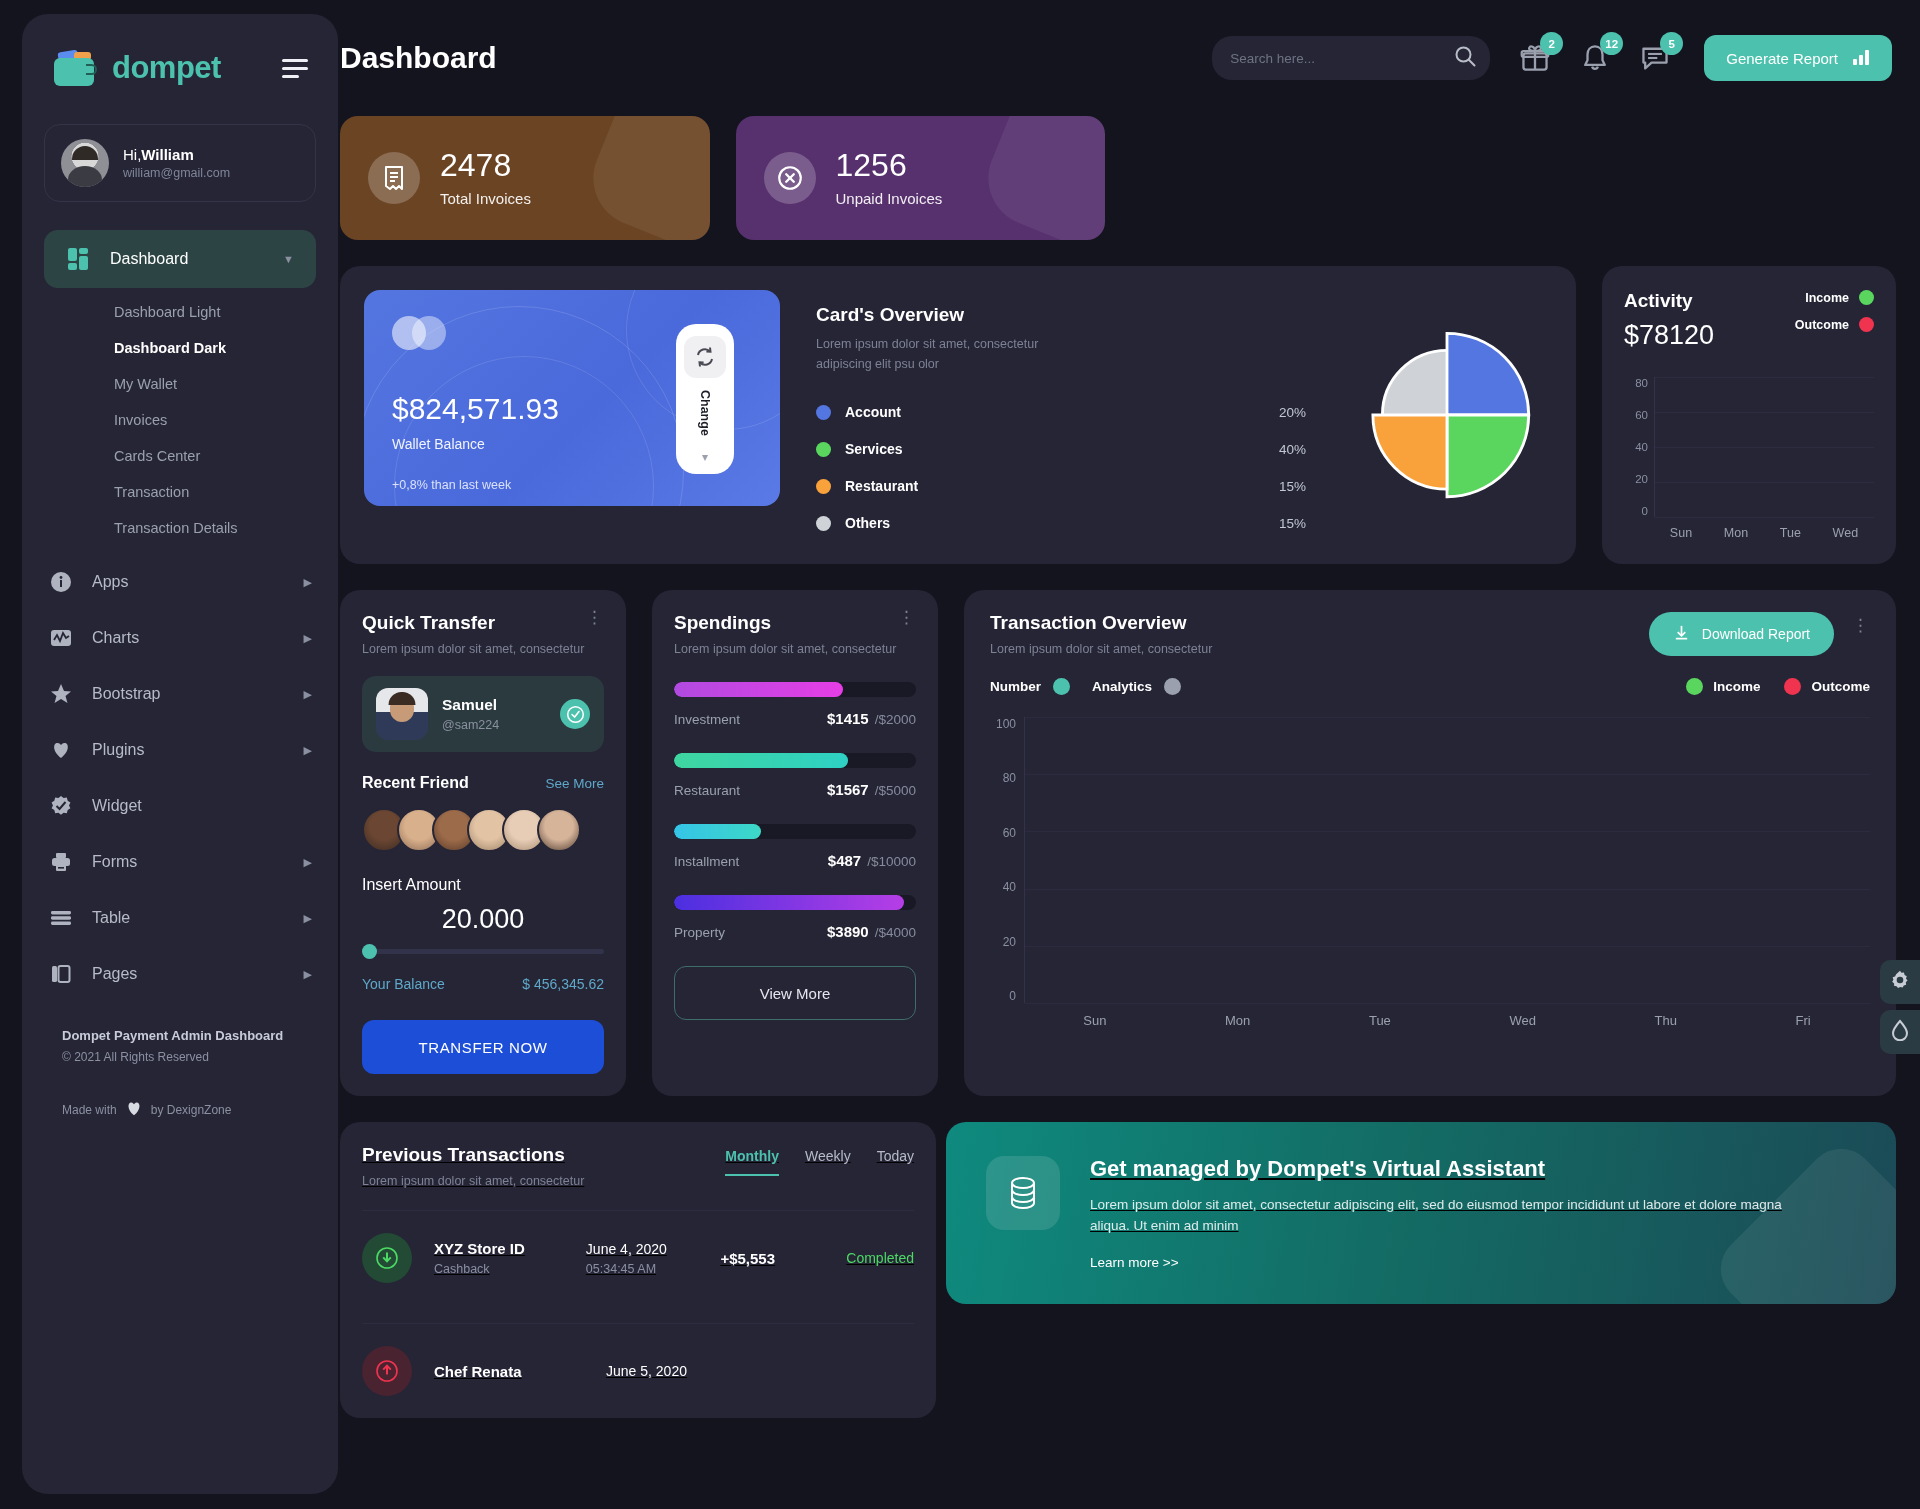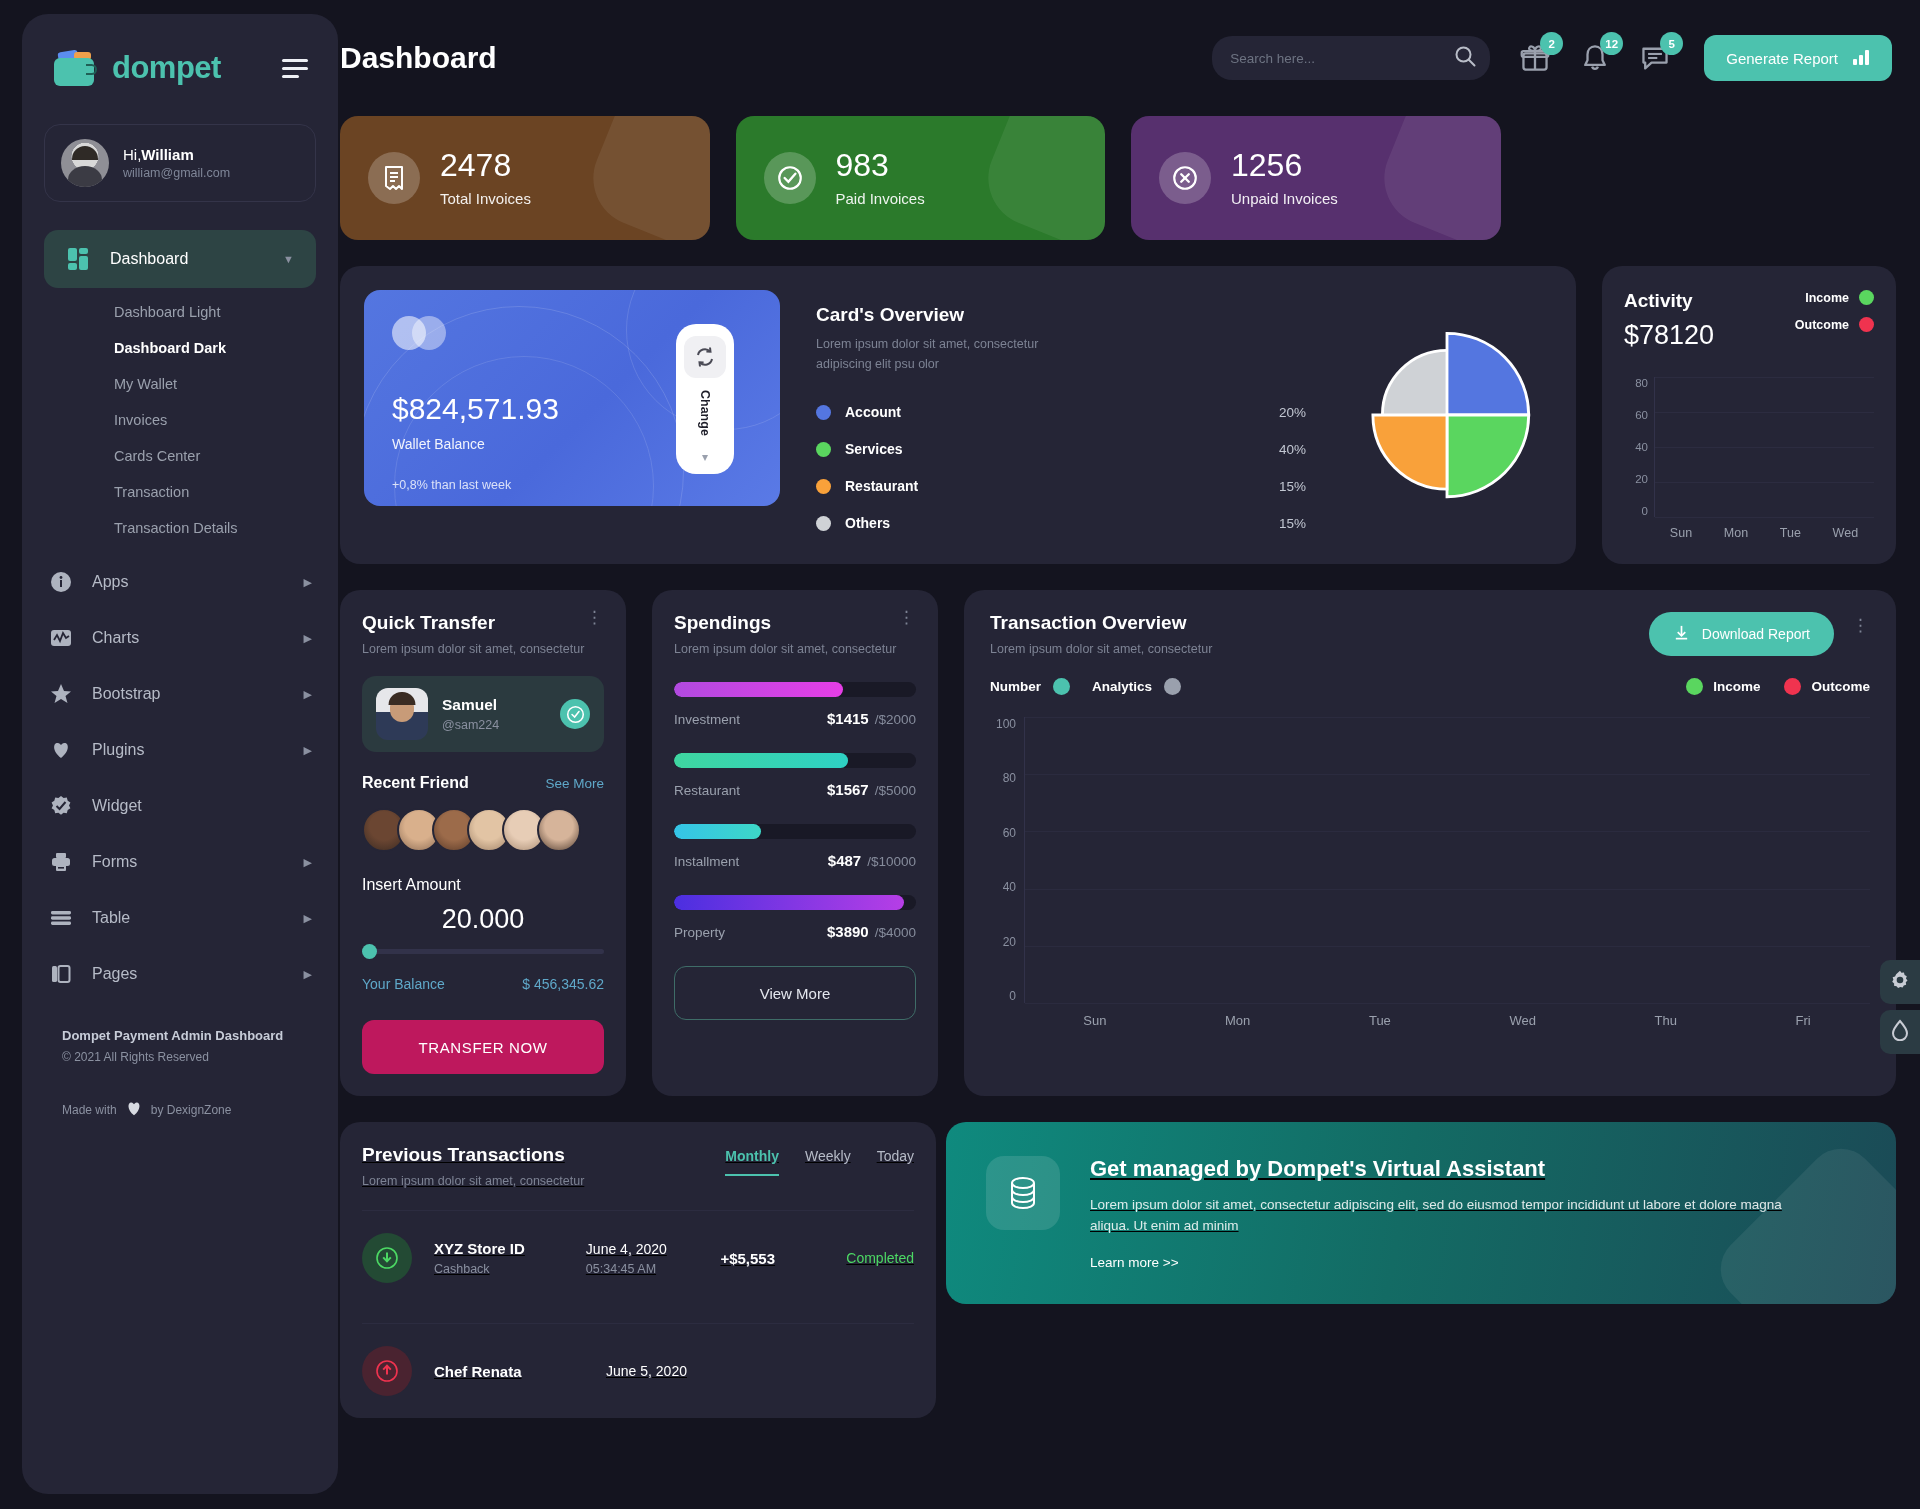--- a/index.html
+++ b/index.html
@@ -213,21 +213,21 @@
   .friends i { width: 44px; height: 44px; border-radius:50%; display:block; margin-left:-9px;
     border: 2px solid #252536; }
   .friends i:first-child { margin-left:0; }
   .insert-lbl { font-size:16px; color:#fff; margin-top: 24px; }
   .insert-amt { font-size: 27px; color:#fff; text-align:center; margin-top:10px; }
   .slider { margin-top: 14px; height: 5px; background:#32324a; border-radius:3px; position:relative;}
   .slider b { position:absolute; left:0; top:-5px; width:15px; height:15px; border-radius:50%; background:#4cc2ae;}
   .bal-row { display:flex; margin-top: 22px; font-size:14px; }
   .bal-row .l { color:#5fa8c9; }
   .bal-row .r { margin-left:auto; color:#5fa8c9; }
-  .btn-primary { width:100%; height:54px; margin-top:28px; background:#be185d; color:#fff;
+  .btn-primary { width:100%; height:54px; margin-top:28px; background:#1d4ed8; color:#fff;
     border:none; border-radius:12px; font-size:15px; letter-spacing:0.6px; cursor:pointer; font-family:inherit;}
   .btn-outline { width:100%; height:54px; margin-top:26px; background:transparent; color:#e4e7ee;
     border:1px solid #3f6d68; border-radius:12px; font-size:15px; cursor:pointer; font-family:inherit;}
 
   .spend { width: 286px; flex:none; padding: 22px; }
   .sp-item { margin-top: 26px; }
   .sp-bar { height: 15px; border-radius: 9px; background:#191926; position:relative; overflow:hidden;}
   .sp-bar b { position:absolute; left:0; top:0; bottom:0; border-radius:9px; display:block; }
   .sp-meta { display:flex; align-items:baseline; margin-top: 13px; }
   .sp-meta .nm { font-size:13.5px; color:#9aa0ad; }
@@ -502,33 +502,20 @@
         <svg width="26" height="26" viewBox="0 0 26 26">
             <path d="M5 2 H21 V24 L18 21 L15 24 L12 21 L9 24 L5 21Z" fill="none" stroke="#fff" stroke-width="2" stroke-linejoin="round"></path>
             <line x1="9" y1="8" x2="17" y2="8" stroke="#fff" stroke-width="1.8"></line>
             <line x1="9" y1="12" x2="17" y2="12" stroke="#fff" stroke-width="1.8"></line>
             <line x1="9" y1="16" x2="14" y2="16" stroke="#fff" stroke-width="1.8"></line>
           </svg>
       </span>
       <div>
         <div class="stat-num">2478</div>
         <div class="stat-lbl">Total Invoices</div>
-      </div>
-    </div>
-    <div class="stat" style="background:#2b7a2b">
-      <span class="blob"></span>
-      <span class="stat-ic">
-        <svg width="28" height="28" viewBox="0 0 26 26">
-            <circle cx="13" cy="13" r="10" fill="none" stroke="#fff" stroke-width="2"></circle>
-            <polyline points="8,13 11.5,16.5 18,9" fill="none" stroke="#fff" stroke-width="2.2" stroke-linecap="round"></polyline>
-          </svg>
-      </span>
-      <div>
-        <div class="stat-num">983</div>
-        <div class="stat-lbl">Paid Invoices</div>
       </div>
     </div>
     <div class="stat" style="background:#57306e">
       <span class="blob"></span>
       <span class="stat-ic">
         <svg width="28" height="28" viewBox="0 0 26 26">
             <circle cx="13" cy="13" r="10" fill="none" stroke="#fff" stroke-width="2"></circle>
             <line x1="9.5" y1="9.5" x2="16.5" y2="16.5" stroke="#fff" stroke-width="2.2" stroke-linecap="round"></line>
             <line x1="16.5" y1="9.5" x2="9.5" y2="16.5" stroke="#fff" stroke-width="2.2" stroke-linecap="round"></line>
           </svg>

